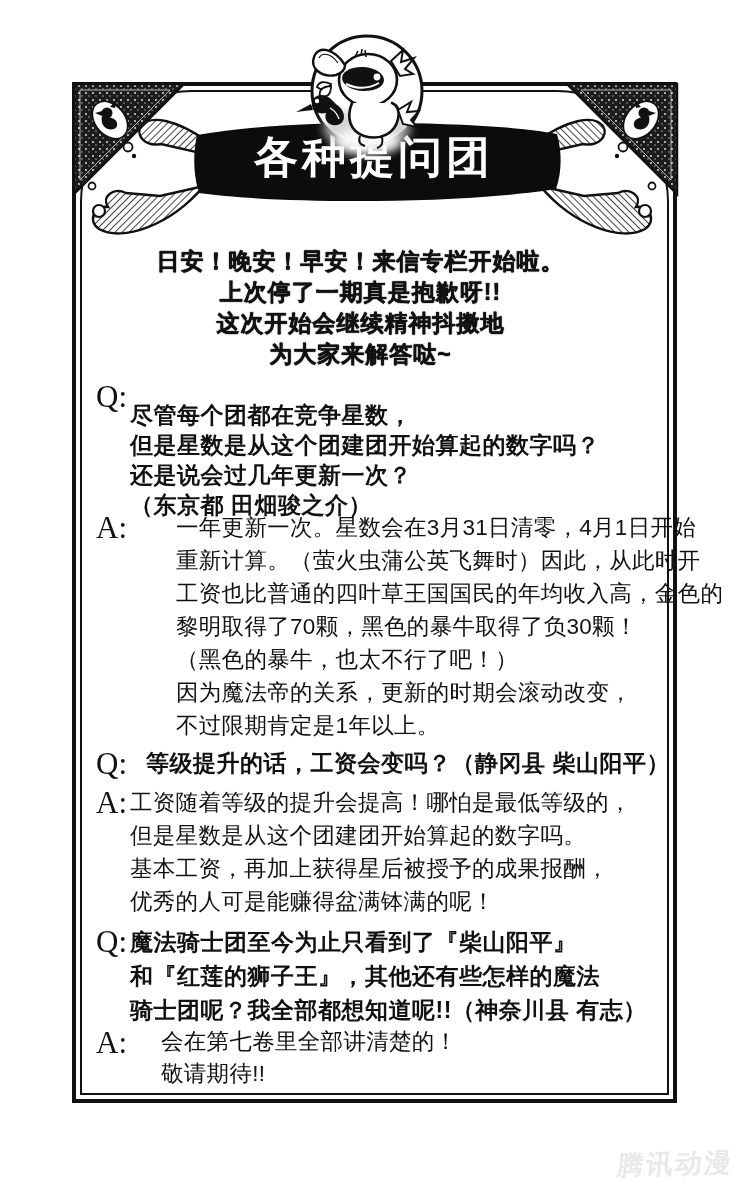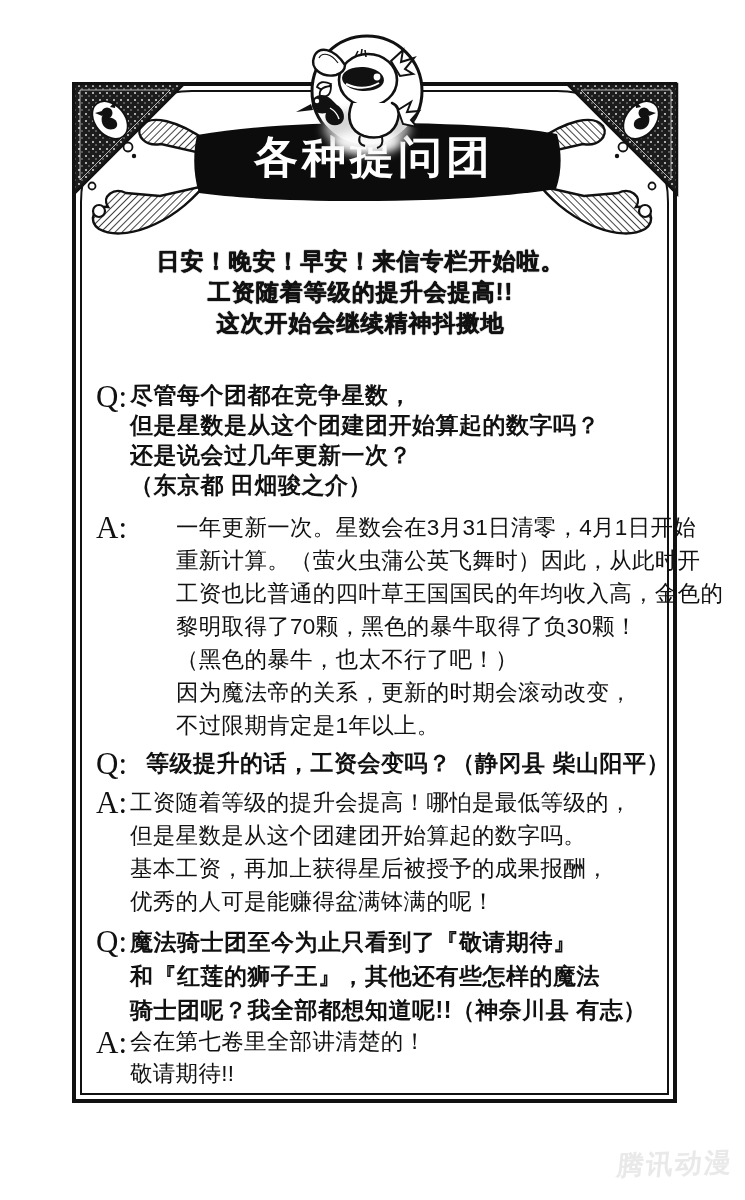--- a/index.html
+++ b/index.html
@@ -26,26 +26,26 @@
     position:absolute;left:96px;width:525px;display:flex;align-items:flex-start;
   }
   .qa-label{
     font-family:"Liberation Serif",serif;font-size:31px;line-height:1;
     width:34px;flex:0 0 34px;padding-top:1px;font-weight:400;
   }
   .qa-lines{flex:1;}
   .qa-lines div{white-space:nowrap;}
   .q-style .qa-lines{font-size:23px;font-weight:700;letter-spacing:0.5px;}
   .a-style .qa-lines{font-size:22.5px;font-weight:400;letter-spacing:0.3px;}
-  .seg-q1{top:380px;} .seg-q1 .qa-lines{line-height:30px;}
+  .seg-q1{top:380px;} .seg-q1 .qa-lines{line-height:30px;margin-top:20px;}
   .seg-a1{top:511px;} .seg-a1 .qa-lines{line-height:33px;margin-left:46px;}
   .seg-q2{top:747px;} .seg-q2 .qa-lines{line-height:33px;margin-left:16px;}
   .seg-a2{top:786px;} .seg-a2 .qa-lines{line-height:33px;}
   .seg-q3{top:925px;} .seg-q3 .qa-lines{line-height:34px;}
-  .seg-a3{top:1026px;} .seg-a3 .qa-lines{line-height:32px;}
+  .seg-a3{top:1026px;} .seg-a3 .qa-lines{line-height:32px;margin-left:31px;}
   .watermark{
     position:absolute;right:12px;bottom:18px;
     font-size:27px;font-weight:800;color:#e9e9e9;letter-spacing:2px;
     transform:skewX(-8deg) rotate(-2deg);
   }
 </style>
 </head>
 <body>
 
 <div class="frame-outer"></div>
@@ -121,22 +121,23 @@
     <path d="M311,104 L296,112 L313,110 Z" fill="#111"></path>
     <path d="M330,108 q7,4 9,11" stroke="#fff" stroke-width="1.4" fill="none"></path>
   </g>
 
   <use href="#cornerTL"></use>
   <use href="#cornerTL" transform="translate(751,0) scale(-1,1)"></use>
 </svg>
 
 <div class="intro">
   <div>日安！晚安！早安！来信专栏开始啦。</div>
-  <div>工资随着等级的提升会提高!!</div>
+  <div>上次停了一期真是抱歉呀!!</div>
   <div>这次开始会继续精神抖擞地</div>
+  <div>为大家来解答哒~</div>
 </div>
 
 <div class="qa-seg q-style seg-q1">
   <span class="qa-label">Q:</span>
   <div class="qa-lines">
     <div>尽管每个团都在竞争星数，</div>
     <div>但是星数是从这个团建团开始算起的数字吗？</div>
     <div>还是说会过几年更新一次？</div>
     <div>（东京都 田畑骏之介）</div>
   </div>
@@ -168,21 +169,21 @@
     <div>工资随着等级的提升会提高！哪怕是最低等级的，</div>
     <div>但是星数是从这个团建团开始算起的数字吗。</div>
     <div>基本工资，再加上获得星后被授予的成果报酬，</div>
     <div>优秀的人可是能赚得盆满钵满的呢！</div>
   </div>
 </div>
 
 <div class="qa-seg q-style seg-q3">
   <span class="qa-label">Q:</span>
   <div class="qa-lines">
-    <div>魔法骑士团至今为止只看到了『敬请期待』</div>
+    <div>魔法骑士团至今为止只看到了『柴山阳平』</div>
     <div>和『红莲的狮子王』，其他还有些怎样的魔法</div>
     <div>骑士团呢？我全部都想知道呢!!（神奈川县 有志）</div>
   </div>
 </div>
 
 <div class="qa-seg a-style seg-a3">
   <span class="qa-label">A:</span>
   <div class="qa-lines">
     <div>会在第七卷里全部讲清楚的！</div>
     <div>敬请期待!!</div>

